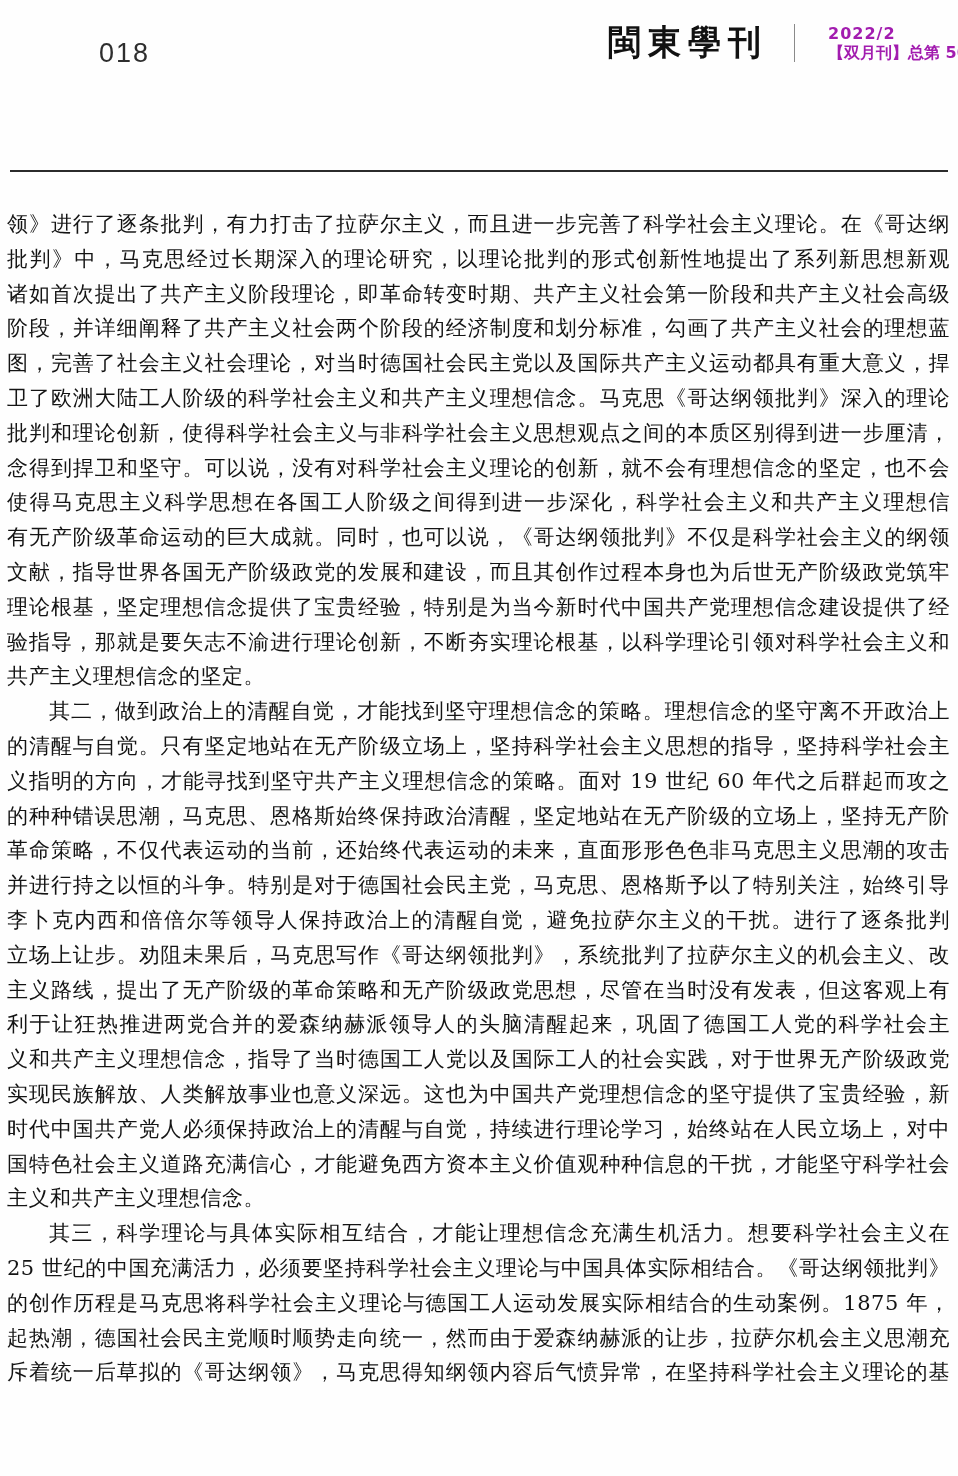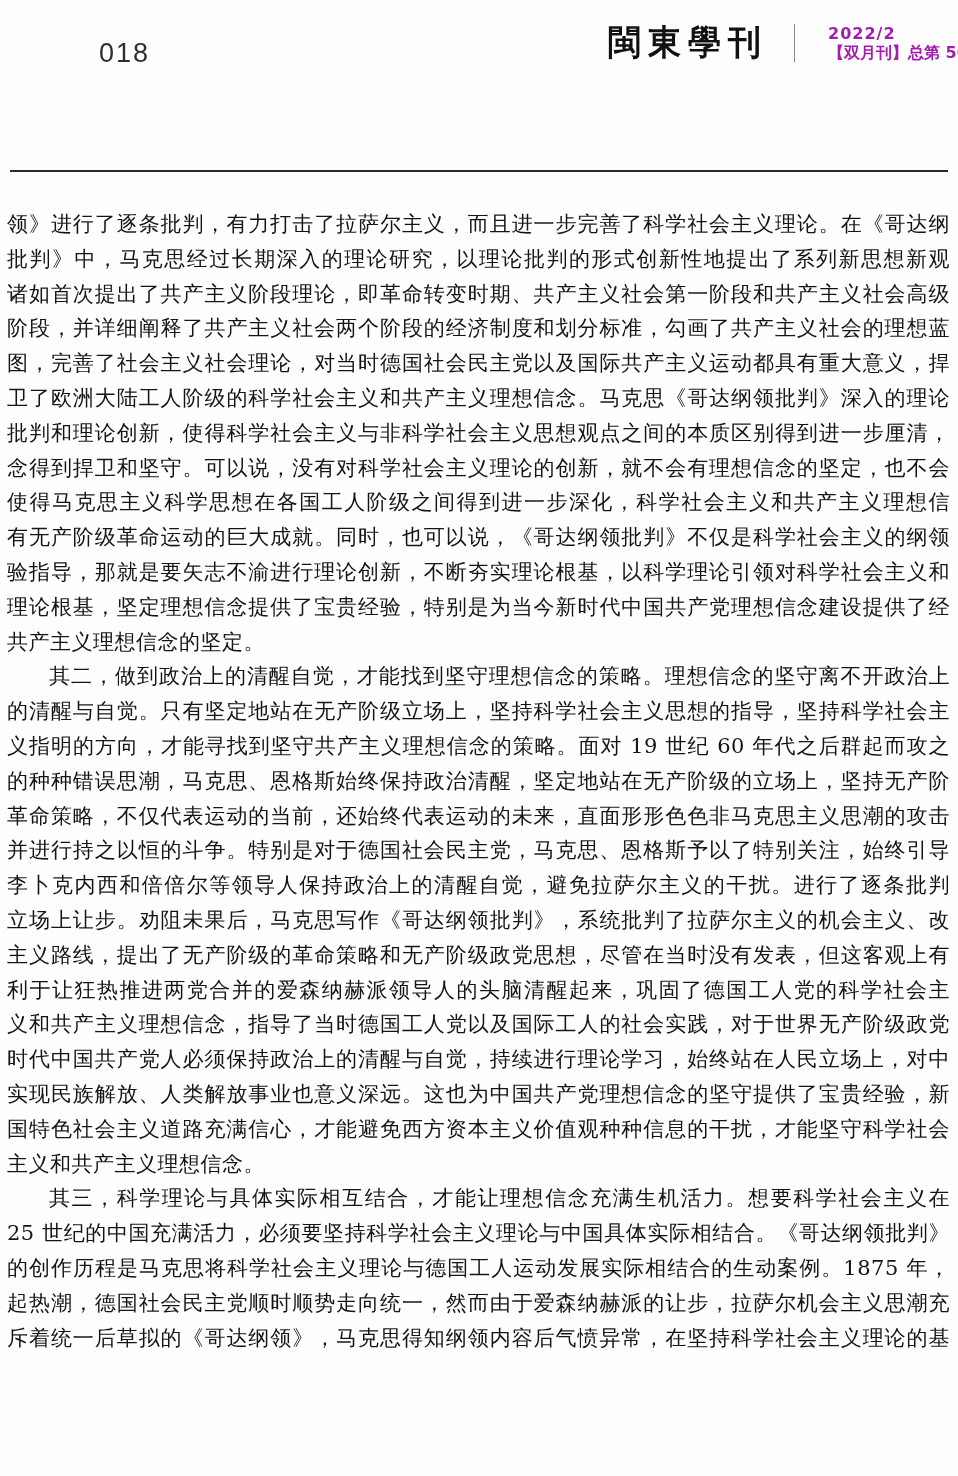--- a/index.html
+++ b/index.html
@@ -87,38 +87,39 @@
       <div class="line">领》进行了逐条批判，有力打击了拉萨尔主义，而且进一步完善了科学社会主义理论。在《哥达纲领</div>
       <div class="line">批判》中，马克思经过长期深入的理论研究，以理论批判的形式创新性地提出了系列新思想新观点，</div>
       <div class="line">诸如首次提出了共产主义阶段理论，即革命转变时期、共产主义社会第一阶段和共产主义社会高级</div>
       <div class="line">阶段，并详细阐释了共产主义社会两个阶段的经济制度和划分标准，勾画了共产主义社会的理想蓝</div>
       <div class="line">图，完善了社会主义社会理论，对当时德国社会民主党以及国际共产主义运动都具有重大意义，捍</div>
       <div class="line">卫了欧洲大陆工人阶级的科学社会主义和共产主义理想信念。马克思《哥达纲领批判》深入的理论</div>
       <div class="line">批判和理论创新，使得科学社会主义与非科学社会主义思想观点之间的本质区别得到进一步厘清，</div>
       <div class="line">念得到捍卫和坚守。可以说，没有对科学社会主义理论的创新，就不会有理想信念的坚定，也不会</div>
       <div class="line">使得马克思主义科学思想在各国工人阶级之间得到进一步深化，科学社会主义和共产主义理想信</div>
       <div class="line">有无产阶级革命运动的巨大成就。同时，也可以说，《哥达纲领批判》不仅是科学社会主义的纲领性</div>
+      <div class="line">文献，指导世界各国无产阶级政党的发展和建设，而且其创作过程本身也为后世无产阶级政党筑牢</div>
+      <div class="line">理论根基，坚定理想信念提供了宝贵经验，特别是为当今新时代中国共产党理想信念建设提供了经</div>
       <div class="line">验指导，那就是要矢志不渝进行理论创新，不断夯实理论根基，以科学理论引领对科学社会主义和</div>
-      <div class="line">理论根基，坚定理想信念提供了宝贵经验，特别是为当今新时代中国共产党理想信念建设提供了经</div>
       <div class="line short">共产主义理想信念的坚定。</div>
     </div>
     <div class="paragraph">
       <div class="line indent">其二，做到政治上的清醒自觉，才能找到坚守理想信念的策略。理想信念的坚守离不开政治上</div>
       <div class="line">的清醒与自觉。只有坚定地站在无产阶级立场上，坚持科学社会主义思想的指导，坚持科学社会主</div>
       <div class="line">义指明的方向，才能寻找到坚守共产主义理想信念的策略。面对 19 世纪 60 年代之后群起而攻之</div>
       <div class="line">的种种错误思潮，马克思、恩格斯始终保持政治清醒，坚定地站在无产阶级的立场上，坚持无产阶级</div>
       <div class="line">革命策略，不仅代表运动的当前，还始终代表运动的未来，直面形形色色非马克思主义思潮的攻击</div>
       <div class="line">并进行持之以恒的斗争。特别是对于德国社会民主党，马克思、恩格斯予以了特别关注，始终引导</div>
       <div class="line">李卜克内西和倍倍尔等领导人保持政治上的清醒自觉，避免拉萨尔主义的干扰。进行了逐条批判</div>
       <div class="line">立场上让步。劝阻未果后，马克思写作《哥达纲领批判》，系统批判了拉萨尔主义的机会主义、改良</div>
       <div class="line">主义路线，提出了无产阶级的革命策略和无产阶级政党思想，尽管在当时没有发表，但这客观上有</div>
       <div class="line">利于让狂热推进两党合并的爱森纳赫派领导人的头脑清醒起来，巩固了德国工人党的科学社会主</div>
       <div class="line">义和共产主义理想信念，指导了当时德国工人党以及国际工人的社会实践，对于世界无产阶级政党</div>
+      <div class="line">实现民族解放、人类解放事业也意义深远。这也为中国共产党理想信念的坚守提供了宝贵经验，新</div>
       <div class="line">时代中国共产党人必须保持政治上的清醒与自觉，持续进行理论学习，始终站在人民立场上，对中</div>
-      <div class="line">实现民族解放、人类解放事业也意义深远。这也为中国共产党理想信念的坚守提供了宝贵经验，新</div>
       <div class="line">国特色社会主义道路充满信心，才能避免西方资本主义价值观种种信息的干扰，才能坚守科学社会</div>
       <div class="line short">主义和共产主义理想信念。</div>
     </div>
     <div class="paragraph">
       <div class="line indent">其三，科学理论与具体实际相互结合，才能让理想信念充满生机活力。想要科学社会主义在</div>
       <div class="line">25 世纪的中国充满活力，必须要坚持科学社会主义理论与中国具体实际相结合。《哥达纲领批判》</div>
       <div class="line">的创作历程是马克思将科学社会主义理论与德国工人运动发展实际相结合的生动案例。1875 年，</div>
       <div class="line">起热潮，德国社会民主党顺时顺势走向统一，然而由于爱森纳赫派的让步，拉萨尔机会主义思潮充</div>
       <div class="line">斥着统一后草拟的《哥达纲领》，马克思得知纲领内容后气愤异常，在坚持科学社会主义理论的基础</div>
     </div>

